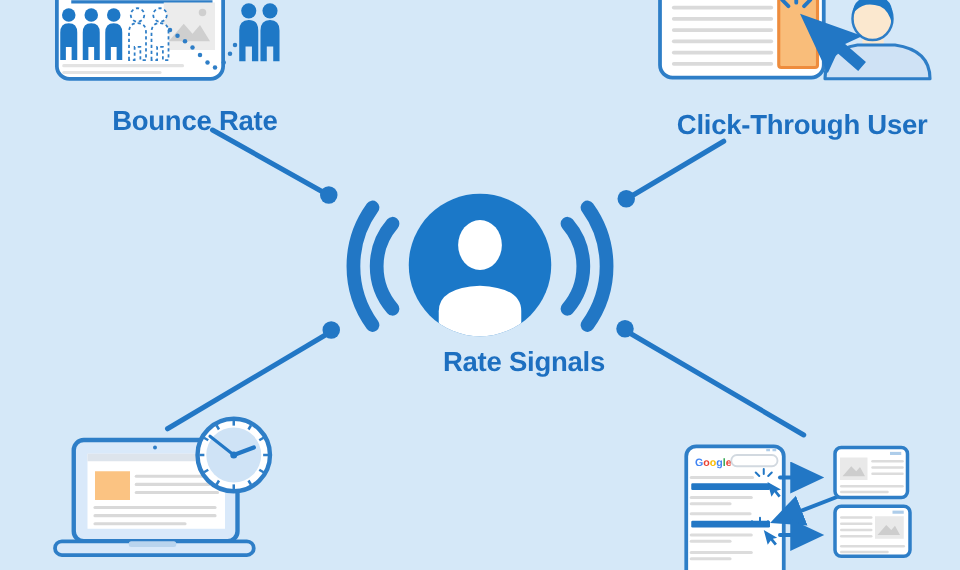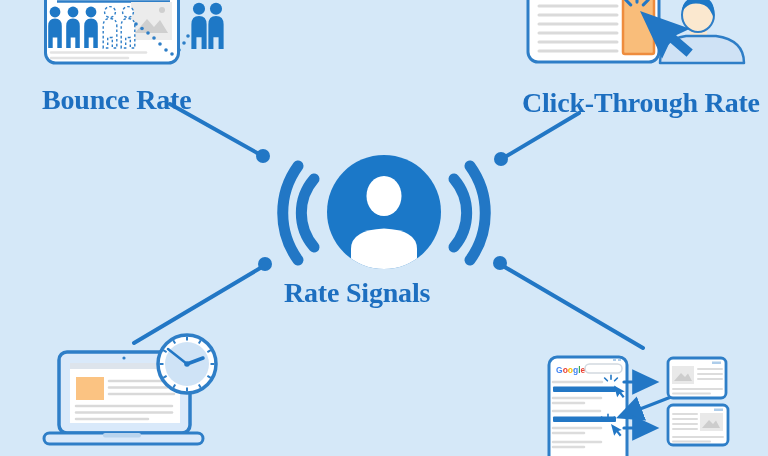--- a/index.html
+++ b/index.html
@@ -7,26 +7,25 @@
     position:relative;
     width:768px;height:456px;
     background:#d5e8f8;
     overflow:hidden;
     font-family:"Liberation Sans", sans-serif;
   }
   .stage svg{position:absolute;left:0;top:0;}
   .label{
     position:absolute;
     font-weight:bold;
-    font-size:28px;
+    font-size:22px;
     letter-spacing:-0.2px;
     color:#1d6fc0;
-    text-align:left;
+    text-align:right;
     white-space:nowrap;
-    font-family:Liberation Serif, serif;
   }
   .label-bounce{left:42px;top:84px;width:180px;}
   .label-ctr{left:522px;top:87px;width:220px;}
   .label-center{left:284px;top:277px;width:200px;}
 </style>
 </head>
 <body>
 
 <div class="stage">
 
@@ -223,16 +222,16 @@
         <line x1="673" y1="424" x2="697" y2="424"></line>
         <line x1="673" y1="429" x2="697" y2="429"></line>
         <line x1="673" y1="437" x2="723" y2="437"></line>
         <line x1="673" y1="441.5" x2="710" y2="441.5"></line>
       </g>
     </g>
   </g>
 </svg>
 
 <div class="label label-bounce">Bounce Rate</div>
-<div class="label label-ctr">Click-Through Rate</div>
+<div class="label label-ctr">Click-Through User</div>
 <div class="label label-center">Rate Signals</div>
 
 </div>
 
 </body></html>

